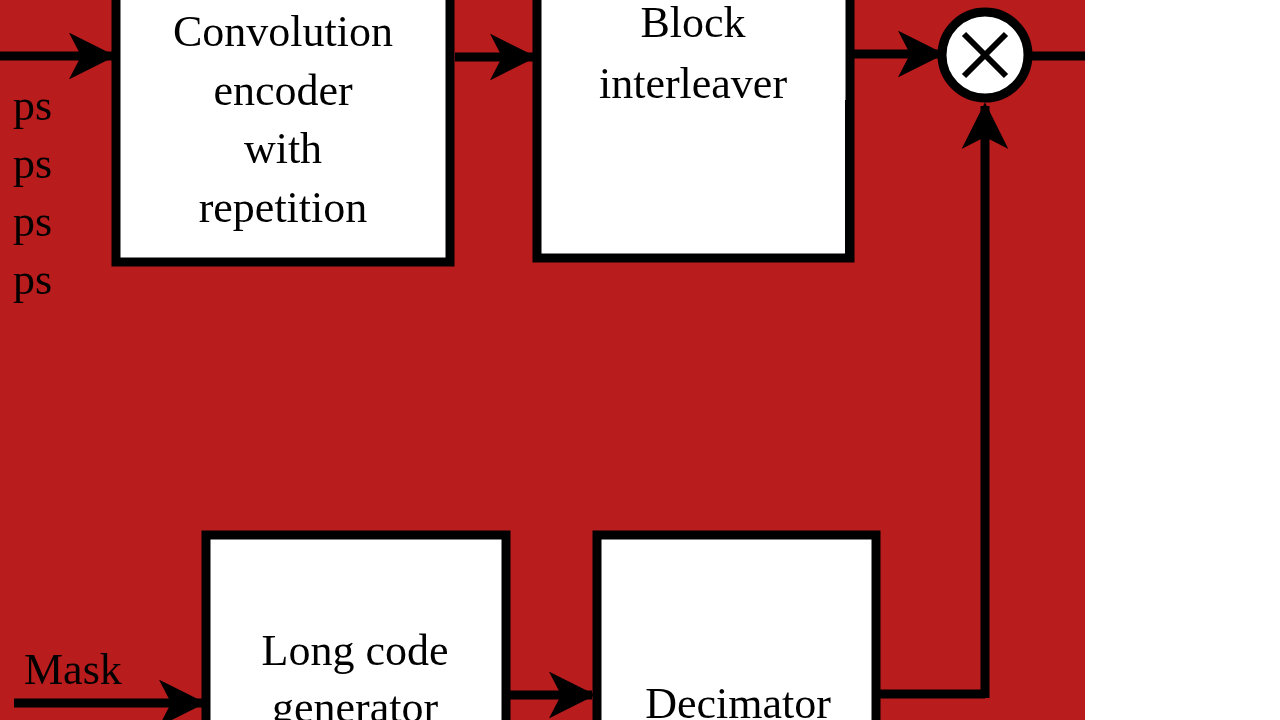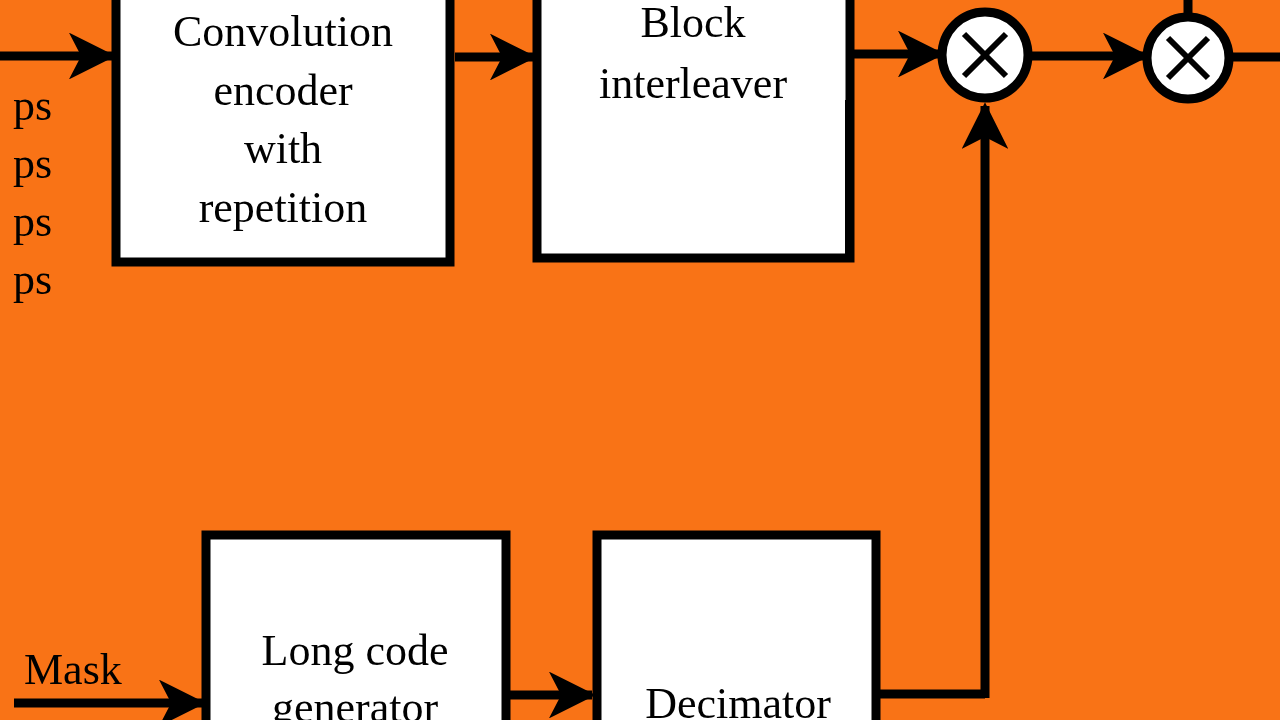--- a/index.html
+++ b/index.html
@@ -2,23 +2,23 @@
 <html><head>
 <meta charset="utf-8">
 <style>
   html, body {
     margin: 0;
     padding: 0;
     background: #ffffff;
   }
   #canvas {
     position: relative;
-    width: 1280px;
+    width: 1085px;
     height: 720px;
-    background: #f97316;
+    background: #b91c1c;
     overflow: hidden;
     font-family: "Liberation Serif", "DejaVu Serif", serif;
   }
   #canvas svg {
     position: absolute;
     left: 0;
     top: 0;
     display: block;
   }
   .blk-text {

